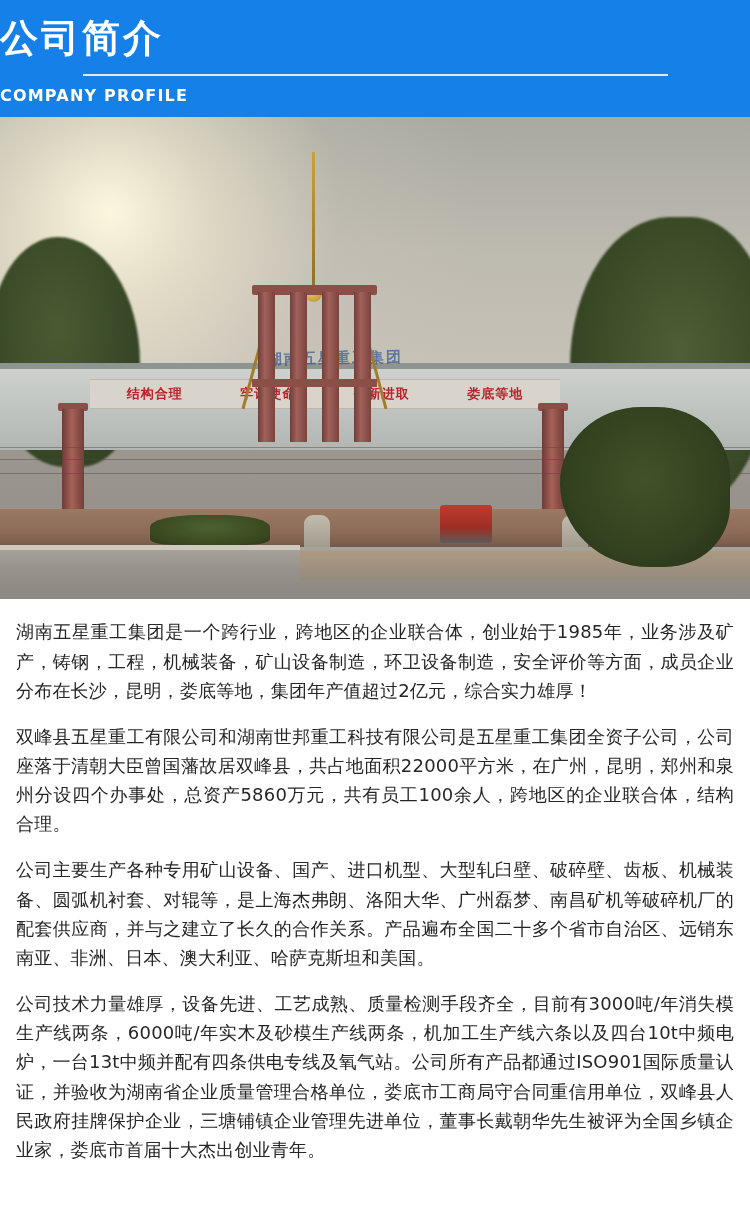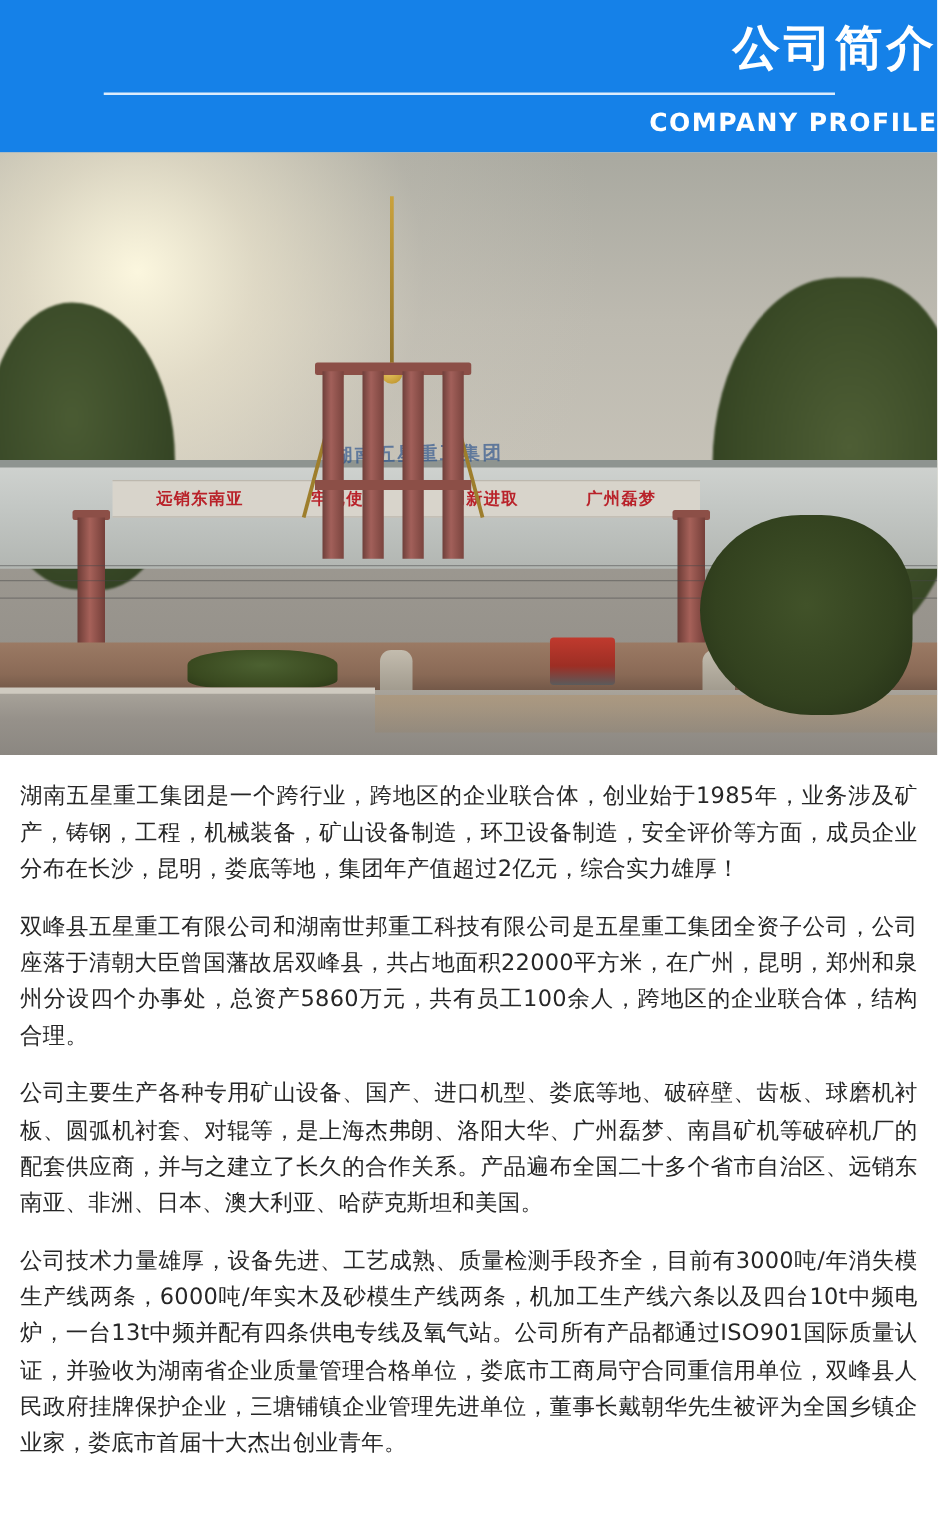--- a/index.html
+++ b/index.html
@@ -16,39 +16,39 @@
     background: #ffffff;
     position: relative;
     overflow: hidden;
   }
 
   
   .header {
     width: 100%;
     background: #1581e8;
     padding: 14px 0 12px 0;
-    text-align: right;
+    text-align: left;
   }
   .header-title {
     color: #ffffff;
     font-size: 38px;
     font-weight: bold;
     letter-spacing: 3px;
     line-height: 1.3;
     margin: 0;
   }
   .header-divider {
     width: 78%;
     height: 2px;
     background: rgba(255,255,255,0.85);
     margin: 11px auto 10px auto;
   }
   .header-subtitle {
     color: #ffffff;
-    font-size: 20px;
+    font-size: 16px;
     font-weight: bold;
     letter-spacing: 1.2px;
     margin: 0;
   }
 
   
   .hero {
     width: 750px;
     height: 482px;
     position: relative;
@@ -284,24 +284,24 @@
     <div class="sky"></div>
     <div class="tree-left"></div>
     <div class="tree-right"></div>
 
     <div class="factory"></div>
     <div class="roofline"></div>
 
     <div class="wall-text">湖南五星重工集团</div>
 
     <div class="banner">
-      <span>远销东南亚</span>
+      <span>结构合理</span>
       <span>牢记使命</span>
       <span>创新进取</span>
-      <span>广州磊梦</span>
+      <span>娄底等地</span>
     </div>
 
     <div class="spire"></div>
     <div class="spire-leg l1"></div>
     <div class="spire-leg l2"></div>
     <div class="spire-ball"></div>
     <div class="gate-top"></div>
     <div class="gate-pillar p1"></div>
     <div class="gate-pillar p2"></div>
     <div class="gate-pillar p3"></div>
@@ -325,17 +325,17 @@
 
     <div class="road"></div>
     <div class="road-dirt"></div>
     <div class="curb"></div>
     <div class="palm"></div>
   </div>
 
   <div class="body-copy">
     <p class="para">湖南五星重工集团是一个跨行业，跨地区的企业联合体，创业始于1985年，业务涉及矿产，铸钢，工程，机械装备，矿山设备制造，环卫设备制造，安全评价等方面，成员企业分布在长沙，昆明，娄底等地，集团年产值超过2亿元，综合实力雄厚！</p>
     <p class="para">双峰县五星重工有限公司和湖南世邦重工科技有限公司是五星重工集团全资子公司，公司座落于清朝大臣曾国藩故居双峰县，共占地面积22000平方米，在广州，昆明，郑州和泉州分设四个办事处，总资产5860万元，共有员工100余人，跨地区的企业联合体，结构合理。</p>
-    <p class="para">公司主要生产各种专用矿山设备、国产、进口机型、娄底等地、破碎壁、齿板、球磨机衬板、圆弧机衬套、对辊等，是上海杰弗朗、洛阳大华、广州磊梦、南昌矿机等破碎机厂的配套供应商，并与之建立了长久的合作关系。产品遍布全国二十多个省市自治区、远销东南亚、非洲、日本、澳大利亚、哈萨克斯坦和美国。</p>
+    <p class="para">公司主要生产各种专用矿山设备、国产、进口机型、大型轧臼壁、破碎壁、齿板、机械装备、圆弧机衬套、对辊等，是上海杰弗朗、洛阳大华、广州磊梦、南昌矿机等破碎机厂的配套供应商，并与之建立了长久的合作关系。产品遍布全国二十多个省市自治区、远销东南亚、非洲、日本、澳大利亚、哈萨克斯坦和美国。</p>
     <p class="para">公司技术力量雄厚，设备先进、工艺成熟、质量检测手段齐全，目前有3000吨/年消失模生产线两条，6000吨/年实木及砂模生产线两条，机加工生产线六条以及四台10t中频电炉，一台13t中频并配有四条供电专线及氧气站。公司所有产品都通过ISO901国际质量认证，并验收为湖南省企业质量管理合格单位，娄底市工商局守合同重信用单位，双峰县人民政府挂牌保护企业，三塘铺镇企业管理先进单位，董事长戴朝华先生被评为全国乡镇企业家，娄底市首届十大杰出创业青年。</p>
   </div>
 
 </div>
 
 </body></html>

